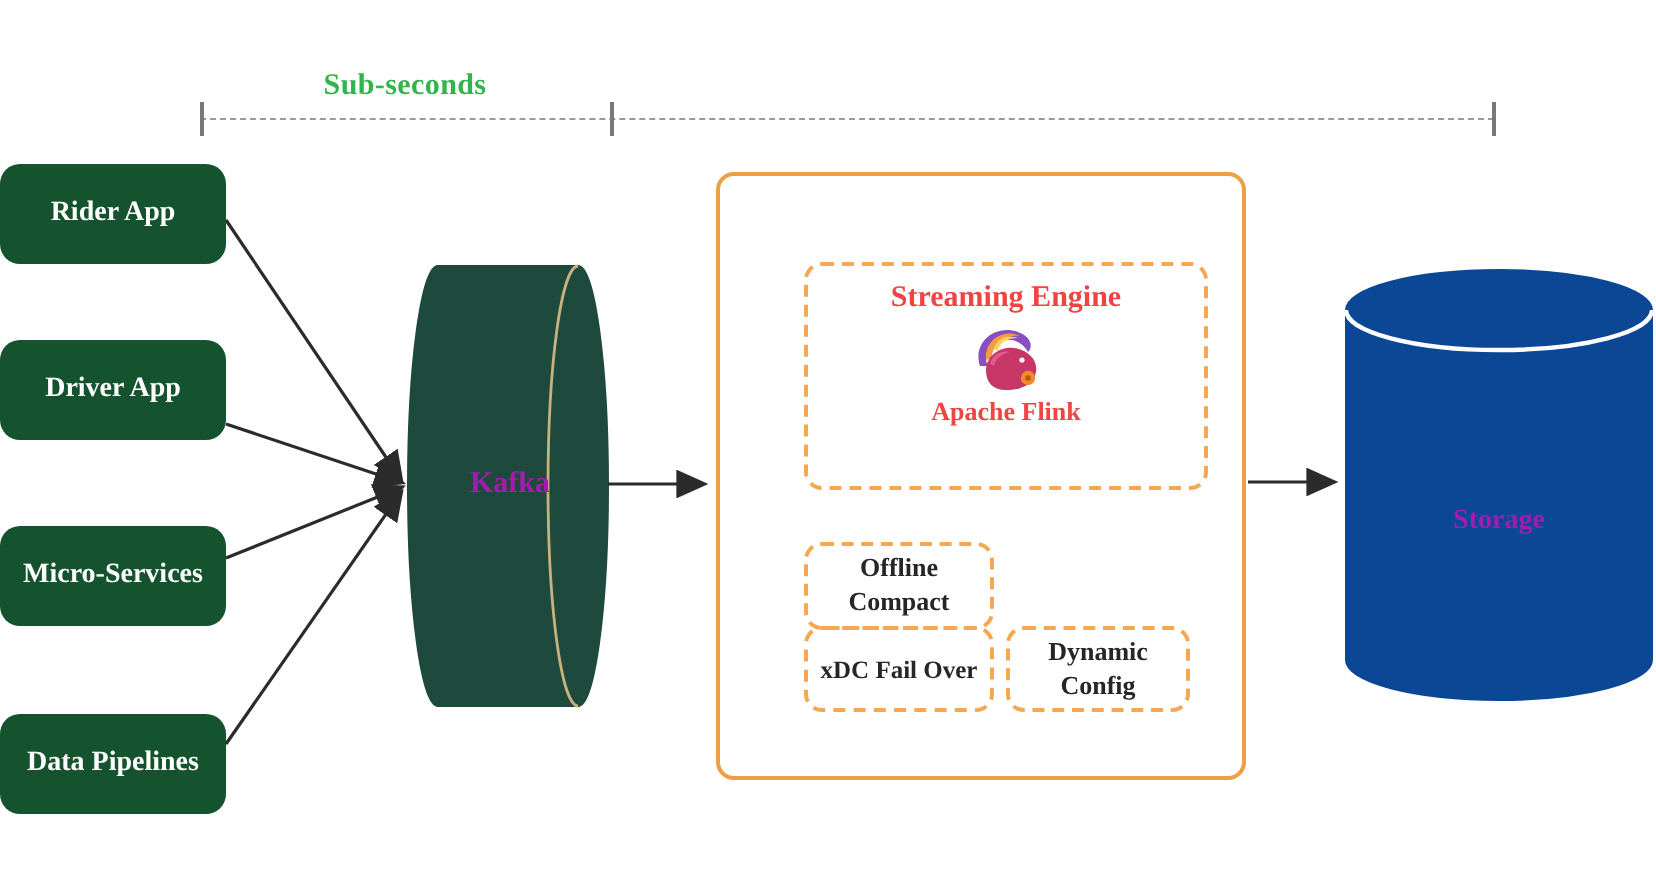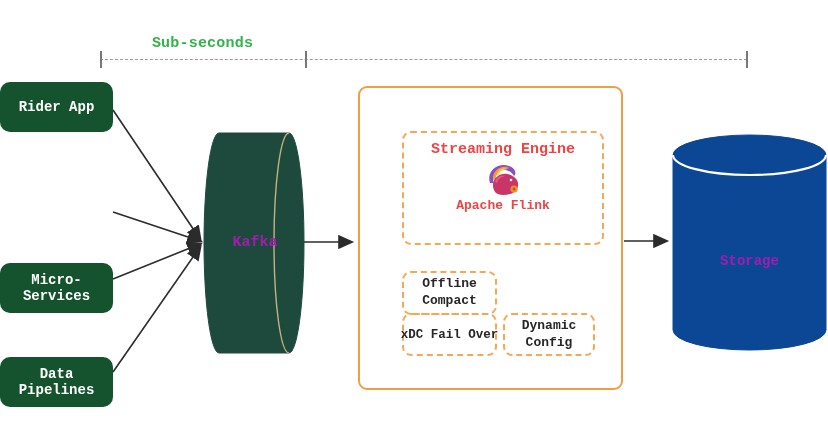--- a/index.html
+++ b/index.html
@@ -2,21 +2,21 @@
 <html><head>
 <meta charset="utf-8">
 <style>
   * { box-sizing: border-box; margin: 0; padding: 0; }
   html,body { background:#ffffff; }
   .canvas {
     position: relative;
     width: 828px;
     height: 435px;
     background: #ffffff;
-    font-family: Liberation Mono, monospace;
+    font-family: Liberation Serif, serif;
     overflow: hidden;
   }
 
   
   .timeline-label {
     position: absolute;
     top: 35px;
     text-align: center;
     font-size: 15px;
     font-weight: bold;
@@ -131,20 +131,23 @@
     <line x1="113" y1="372" x2="200" y2="247" stroke="#2b2b2b" stroke-width="1.6" marker-end="url(#ah)"></line>
 
     <line x1="304" y1="242" x2="351" y2="242" stroke="#2b2b2b" stroke-width="1.6" marker-end="url(#ah)"></line>
 
     <line x1="624" y1="241" x2="666" y2="241" stroke="#2b2b2b" stroke-width="1.6" marker-end="url(#ah)"></line>
   </svg>
 
   <div class="source-box" style="top:82px">
     <span>Rider App</span>
   </div>
+  <div class="source-box" style="top:170px">
+    <span>Driver App</span>
+  </div>
   <div class="source-box" style="top:263px">
     <span>Micro-Services</span>
   </div>
   <div class="source-box" style="top:357px">
     <span>Data Pipelines</span>
   </div>
 
   <div class="cyl-label kafka-label">Kafka</div>
   <div class="cyl-label storage-label">Storage</div>
 

